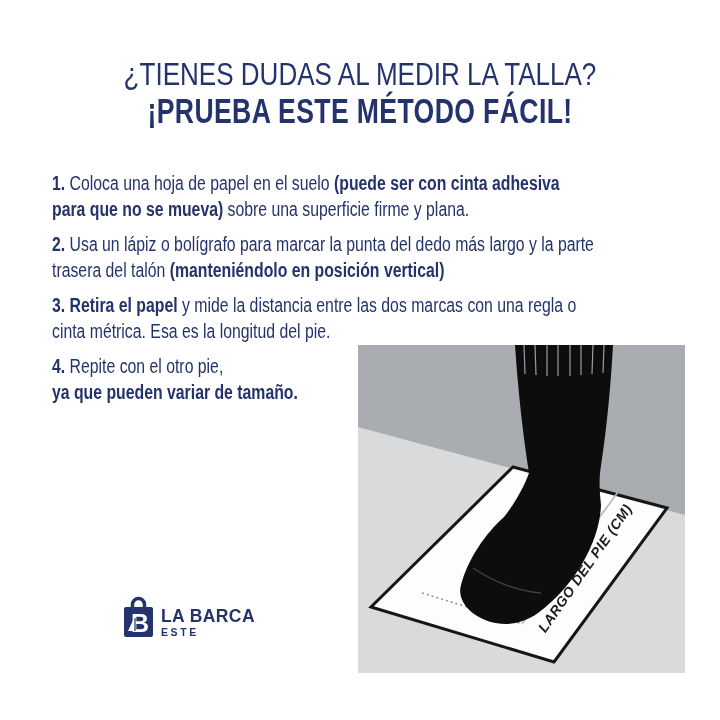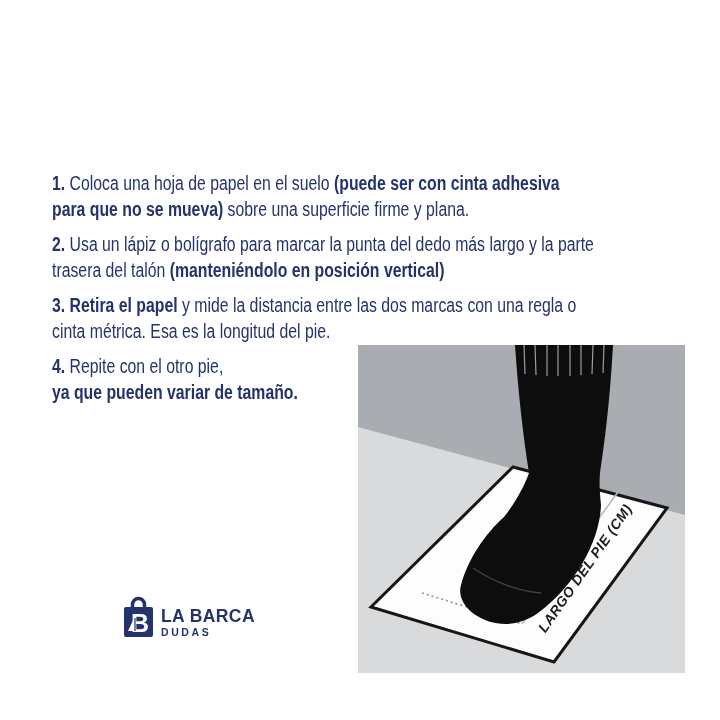--- a/index.html
+++ b/index.html
@@ -21,20 +21,24 @@
   .logo{position:absolute;left:123px;top:596px;display:flex;align-items:flex-start;}
   .logo-text{margin-left:7px;margin-top:11px;text-align:left;color:var(--navy);}
   .logo-brand{font-size:17.5px;font-weight:700;line-height:18px;letter-spacing:0.4px;white-space:nowrap;}
   .logo-sub{font-size:10.5px;font-weight:700;line-height:11px;letter-spacing:2.6px;margin-top:2px;}
 </style>
 </head>
 <body>
 
 <div class="canvas" style="--navy: #24336b; --wall: #a9acb0; --floor: #d8dadc; --sock: #0d0d0d; --paper: #fdfdfd;">
 
+  <div class="title">
+    <span class="title-line1">¿TIENES DUDAS AL MEDIR LA TALLA?</span>
+    <span class="title-line2">¡PRUEBA ESTE MÉTODO FÁCIL!</span>
+  </div>
 
   <div class="steps">
     <p class="step"><span class="seg-b">1. </span><span>Coloca una hoja de papel en el suelo </span><span class="seg-b">(puede ser con cinta adhesiva</span><br><span class="seg-b">para que no se mueva)</span><span> sobre una superficie firme y plana.</span></p>
     <p class="step"><span class="seg-b">2. </span><span>Usa un lápiz o bolígrafo para marcar la punta del dedo más largo y la parte</span><br><span>trasera del talón </span><span class="seg-b">(manteniéndolo en posición vertical)</span></p>
     <p class="step"><span class="seg-b">3. Retira el papel</span><span> y mide la distancia entre las dos marcas con una regla o</span><br><span>cinta métrica. Esa es la longitud del pie.</span></p>
     <p class="step"><span class="seg-b">4. </span><span>Repite con el otro pie,</span><br><span class="seg-b">ya que pueden variar de tamaño.</span></p>
   </div>
 
   <svg class="illus" viewBox="0 0 327 328" width="327" height="328" aria-hidden="true">
 
@@ -77,17 +81,17 @@
   <div class="logo">
     <svg width="31" height="42" viewBox="0 0 31 42" aria-hidden="true">
       <path d="M9.5,13 V8.5 a6,6 0 0 1 12,0 V13" fill="none" stroke="#24336b" stroke-width="3.5"></path>
       <rect x="1" y="11" width="29" height="30" rx="2" fill="#24336b"></rect>
       <text x="17" y="36" font-family="Liberation Sans, sans-serif" font-size="25" font-weight="bold" fill="#ffffff" text-anchor="middle">B</text>
       <polygon points="5,35 12,20 12,35" fill="#ffffff"></polygon>
       <line x1="12" y1="22" x2="12" y2="35" stroke="#24336b" stroke-width="1.2"></line>
     </svg>
     <div class="logo-text">
       <div class="logo-brand">LA BARCA</div>
-      <div class="logo-sub">DUDAS</div>
+      <div class="logo-sub">ESTE</div>
     </div>
   </div>
 
 </div>
 
 </body></html>

